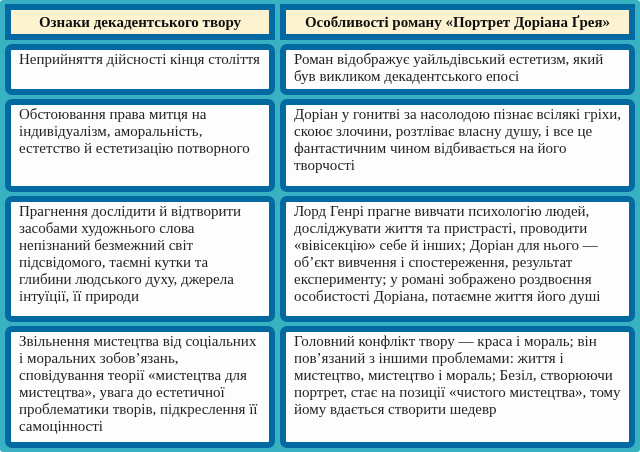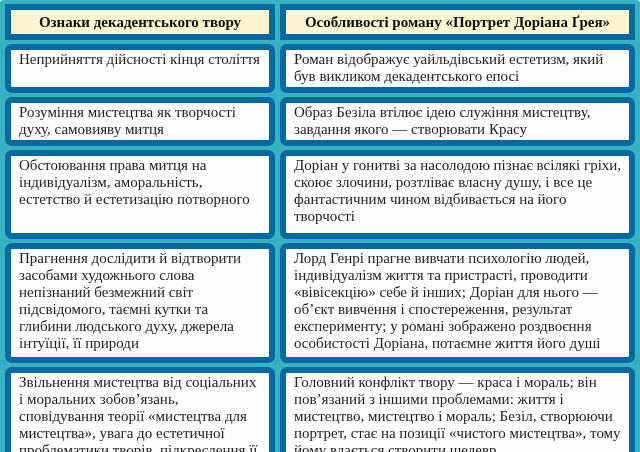--- a/index.html
+++ b/index.html
@@ -68,31 +68,27 @@
       <tr class="header">
         <th>Ознаки декадентського твору</th>
         <th>Особливості роману «Портрет Доріана Ґрея»</th>
       </tr>
     </thead>
     <tbody>
       <tr class="r1">
         <td>Неприйняття дійсності кінця століття</td>
         <td>Роман відображує уайльдівський естетизм, який був викликом декадентського епосі</td>
       </tr>
-      <tr class="r2">
-        <td>Розуміння мистецтва як творчості духу, самовияву митця</td>
-        <td>Образ Безіла втілює ідею служіння мистецтву, завдання якого — створювати Красу</td>
-      </tr>
       <tr class="r3">
         <td>Обстоювання права митця на індивідуалізм, аморальність, естетство й естетизацію потворного</td>
         <td>Доріан у гонитві за насолодою пізнає всілякі гріхи, скоює злочини, розтліває власну душу, і все це фантастичним чином відбивається на його творчості</td>
       </tr>
       <tr class="r4">
         <td>Прагнення дослідити й відтворити засобами художнього слова непізнаний безмежний світ підсвідомого, таємні кутки та глибини людського духу, джерела інтуїції, її природи</td>
-        <td>Лорд Генрі прагне вивчати психологію людей, індивідуалізм життя та пристрасті, проводити «вівісекцію» себе й інших; Доріан для нього — об’єкт вивчення і спостереження, результат експерименту; у романі зображено роздвоєння особистості Доріана, потаємне життя його душі</td>
+        <td>Лорд Генрі прагне вивчати психологію людей, досліджувати життя та пристрасті, проводити «вівісекцію» себе й інших; Доріан для нього — об’єкт вивчення і спостереження, результат експерименту; у романі зображено роздвоєння особистості Доріана, потаємне життя його душі</td>
       </tr>
       <tr class="r5">
         <td>Звільнення мистецтва від соціальних і моральних зобов’язань, сповідування теорії «мистецтва для мистецтва», увага до естетичної проблематики творів, підкреслення її самоцінності</td>
         <td>Головний конфлікт твору — краса і мораль; він пов’язаний з іншими проблемами: життя і мистецтво, мистецтво і мораль; Безіл, створюючи портрет, стає на позиції «чистого мистецтва», тому йому вдається створити шедевр</td>
       </tr>
     </tbody>
   </table>
 </div>
 
 </body></html>

